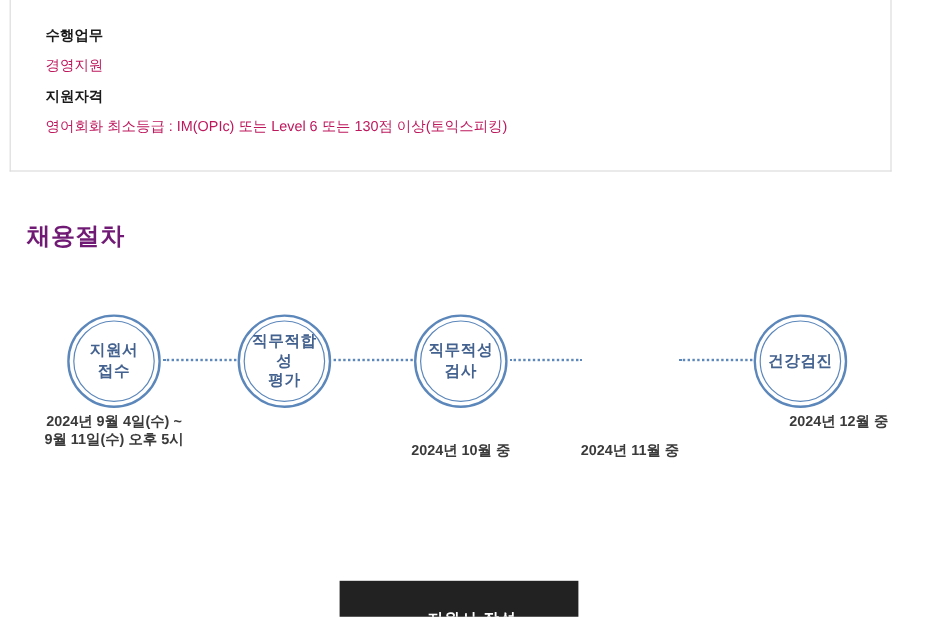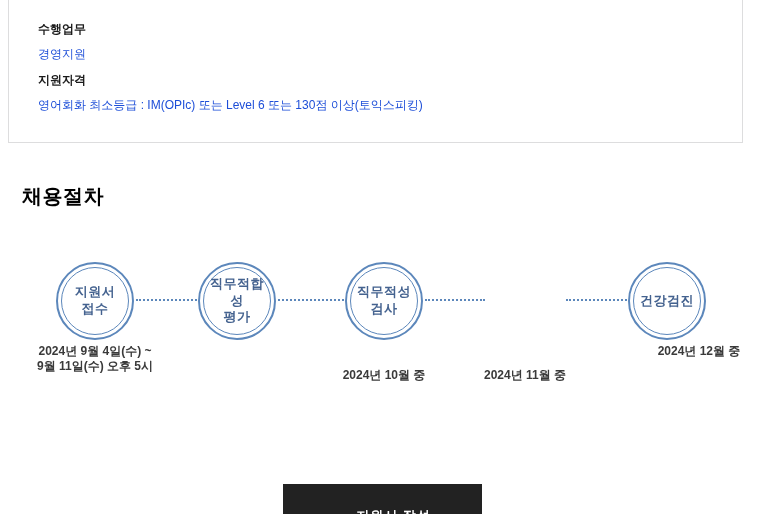--- a/index.html
+++ b/index.html
@@ -15,31 +15,31 @@
   .info-box {
     position: absolute; left: 8px; top: 0; width: 735px; height: 143px;
     border: 1px solid #ddddde; border-top: none; background: #fff;
   }
   .info-label {
     position: absolute; left: 29px;
     font-size: 12px; font-weight: bold; color: #1a1a1a; letter-spacing: 0; text-align: center;
   }
   .info-value {
     position: absolute; left: 29px;
-    font-size: 12px; color: #1d4ed8; letter-spacing: 0;
+    font-size: 12px; color: #be185d; letter-spacing: 0;
   }
   .lbl-1 { top: 21px; }
   .val-1 { top: 46px; }
   .lbl-2 { top: 72px; }
   .val-2 { top: 97px; }
 
   
   .section-title {
     position: absolute; left: 22px; top: 183px;
-    font-size: 20px; font-weight: bold; color: #000000; letter-spacing: 0.5px;
+    font-size: 20px; font-weight: bold; color: #701a75; letter-spacing: 0.5px;
   }
 
   
   .flow { position: absolute; left: 0; top: 0; width: 774px; height: 494px; }
   .step-circle {
     position: absolute; top: 262px; width: 78px; height: 78px;
     border: 2px solid #5c87bb; border-radius: 50%;
     background: #fff;
     display: flex; align-items: center; justify-content: center;
     transform: translateX(-50%);

